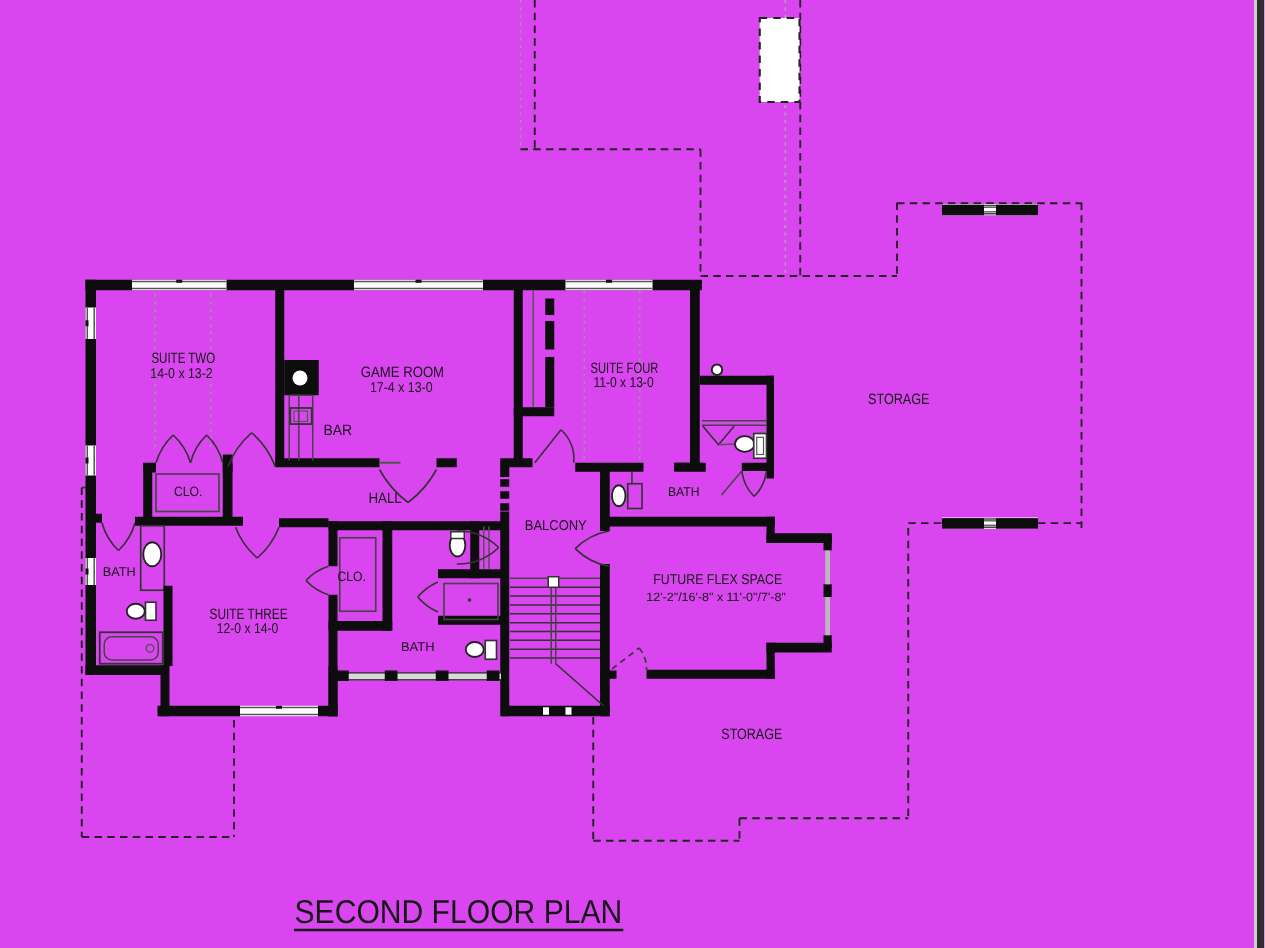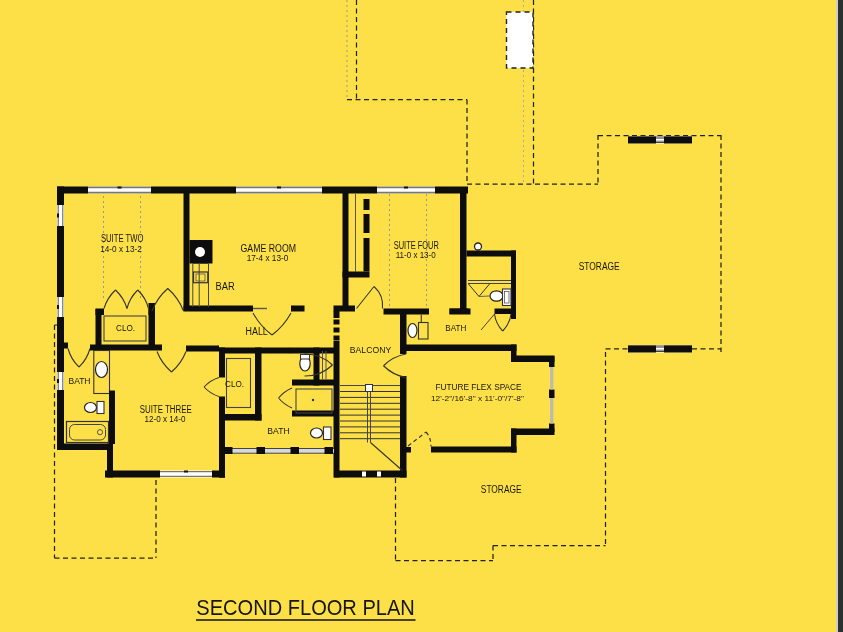--- a/index.html
+++ b/index.html
@@ -1,15 +1,15 @@
 <!DOCTYPE html>
 <html><head><meta charset="utf-8">
 <style>
 html,body{margin:0;padding:0;background:#fff;}
-#page{position:relative;width:843px;height:632px;background:#fde047;overflow:hidden;}
+#page{position:relative;width:843px;height:632px;background:#d946ef;overflow:hidden;}
 text{font-family:"Liberation Sans",sans-serif;}
 </style></head>
 <body>
 <div id="page">
 <svg width="843" height="632" viewBox="0 0 843 632">
 <line x1="347" y1="0" x2="347" y2="100" stroke="#999" stroke-width="1" stroke-dasharray="2,3"></line>
 <line x1="356.5" y1="0" x2="356.5" y2="100" stroke="#222" stroke-width="1.25" stroke-dasharray="5,3.5"></line>
 <line x1="347" y1="99.5" x2="467" y2="99.5" stroke="#222" stroke-width="1.25" stroke-dasharray="5,3.5"></line>
 <line x1="467" y1="99.5" x2="467" y2="184" stroke="#222" stroke-width="1.25" stroke-dasharray="5,3.5"></line>
 <line x1="467" y1="184" x2="598" y2="184" stroke="#222" stroke-width="1.25" stroke-dasharray="5,3.5"></line>

